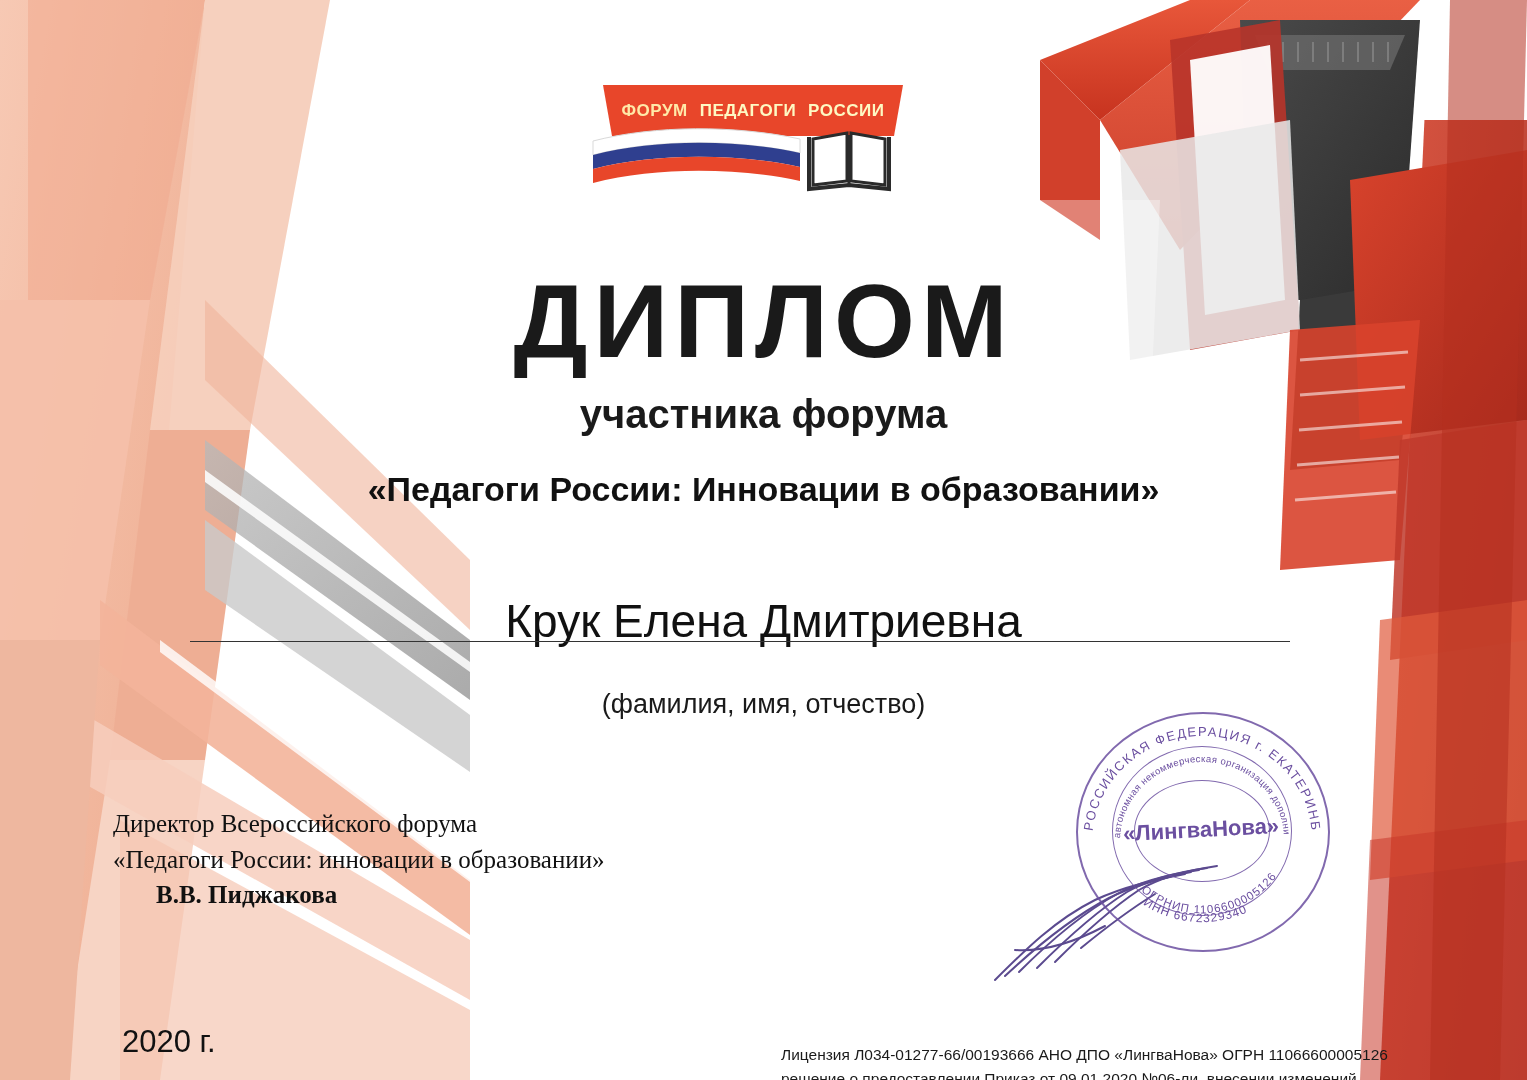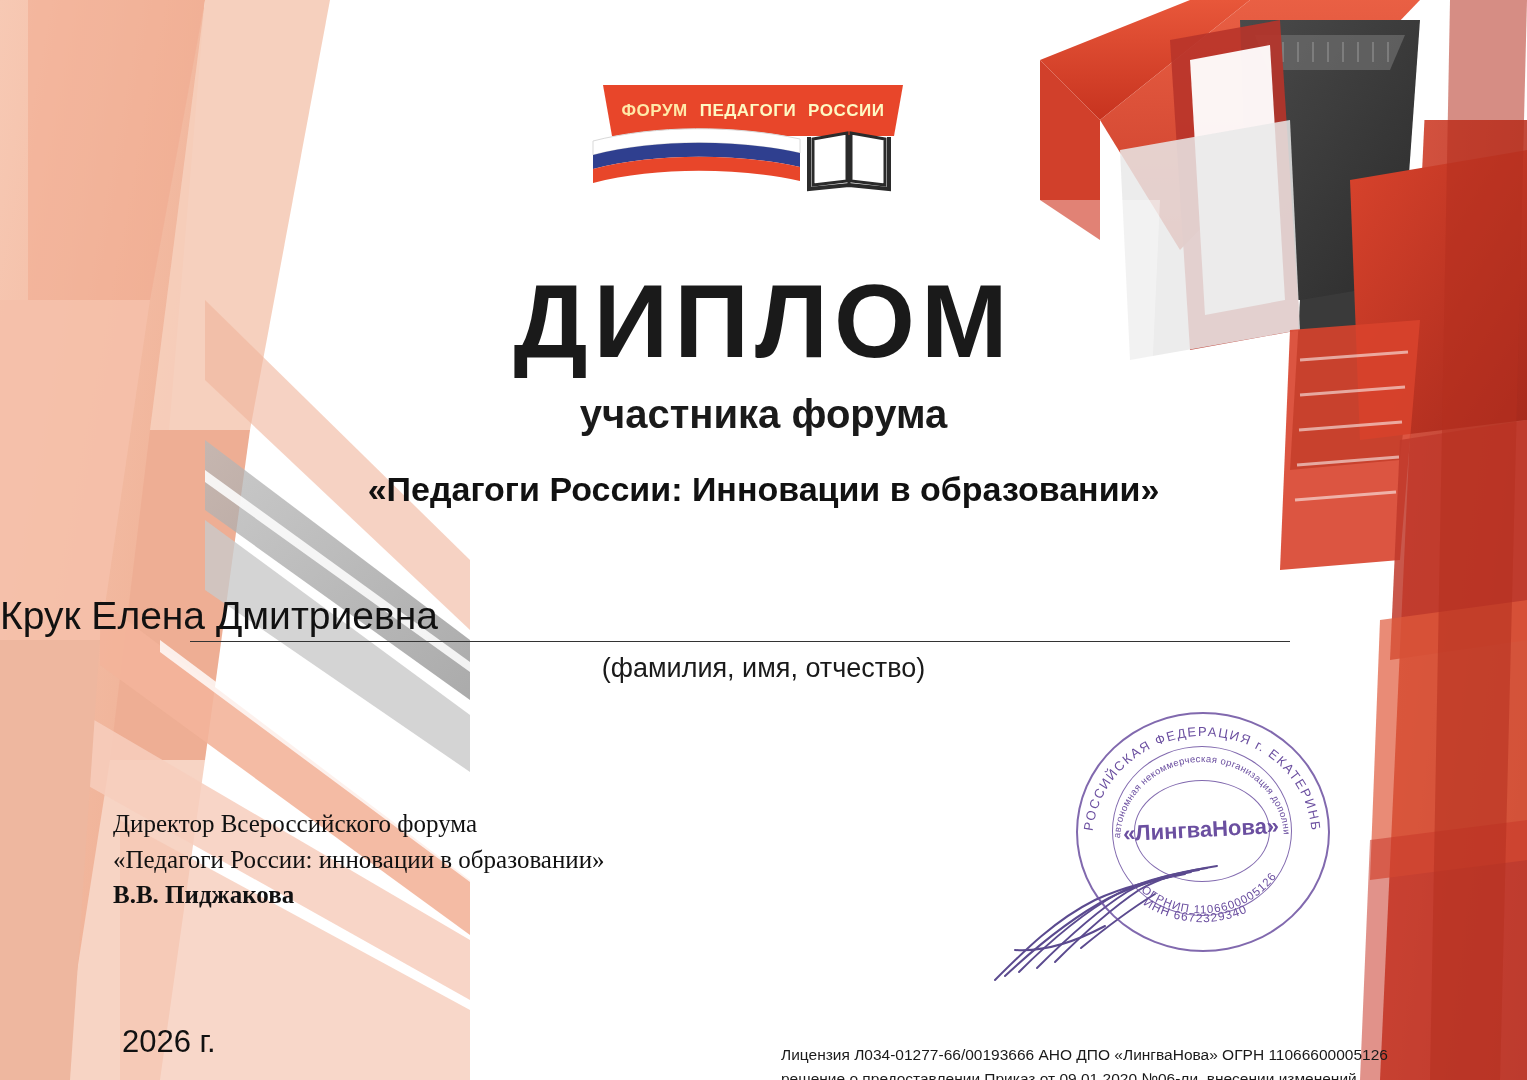--- a/index.html
+++ b/index.html
@@ -88,52 +88,53 @@
     font-weight: bold;
     color: #111111;
   }
 
   
   .recipient {
     position: absolute;
     left: 0;
     right: 0;
     top: 594px;
-    font-size: 39px;
+    text-align: center;
+    font-size: 46px;
     color: #111111;
   }
   .rule {
     position: absolute;
     left: 190px;
     top: 641px;
     width: 1100px;
     height: 1px;
     background: #333333;
   }
   .rule-caption {
     position: absolute;
     left: 0;
     right: 0;
-    top: 653px;
+    top: 689px;
     text-align: center;
     font-size: 27px;
     color: #1a1a1a;
   }
 
   
   .signature-block {
     position: absolute;
     left: 113px;
     top: 806px;
     font-size: 25px;
     line-height: 1.42;
     color: #111111;
     font-family: Liberation Serif, serif;
   }
-  .signature-block div.bold { font-weight: bold; }
+  .signature-block div.bold { font-weight: bold; margin-left: 43px; }
 
   .year {
     position: absolute;
     left: 122px;
     top: 1024px;
     font-size: 31px;
     color: #111111;
   }
 
   
@@ -338,21 +339,21 @@
   <div class="recipient">Крук Елена Дмитриевна</div>
   <div class="rule"></div>
   <div class="rule-caption">(фамилия, имя, отчество)</div>
 
   <div class="signature-block">
     <div>Директор Всероссийского форума</div>
     <div>«Педагоги России: инновации в образовании»</div>
     <div class="bold">В.В. Пиджакова</div>
   </div>
 
-  <div class="year">2026 г.</div>
+  <div class="year">2020 г.</div>
 
   <svg class="signature-scribble" viewBox="0 0 260 160">
     <g fill="none" stroke="#5b4a8f" stroke-width="2" stroke-linecap="round">
       <path d="M10,150 C40,120 70,90 110,70 C140,56 170,50 200,44"></path>
       <path d="M20,146 C52,116 86,88 124,68 C150,55 176,48 206,42"></path>
       <path d="M34,142 C64,112 96,84 132,64 C158,50 186,44 214,40"></path>
       <path d="M52,138 C80,110 110,82 142,62 C166,48 194,42 222,38"></path>
       <path d="M70,132 C96,106 124,80 154,60 C178,46 204,40 232,36"></path>
       <path d="M96,118 C118,100 144,80 170,64"></path>
       <path d="M30,120 C60,122 90,112 120,96"></path>

